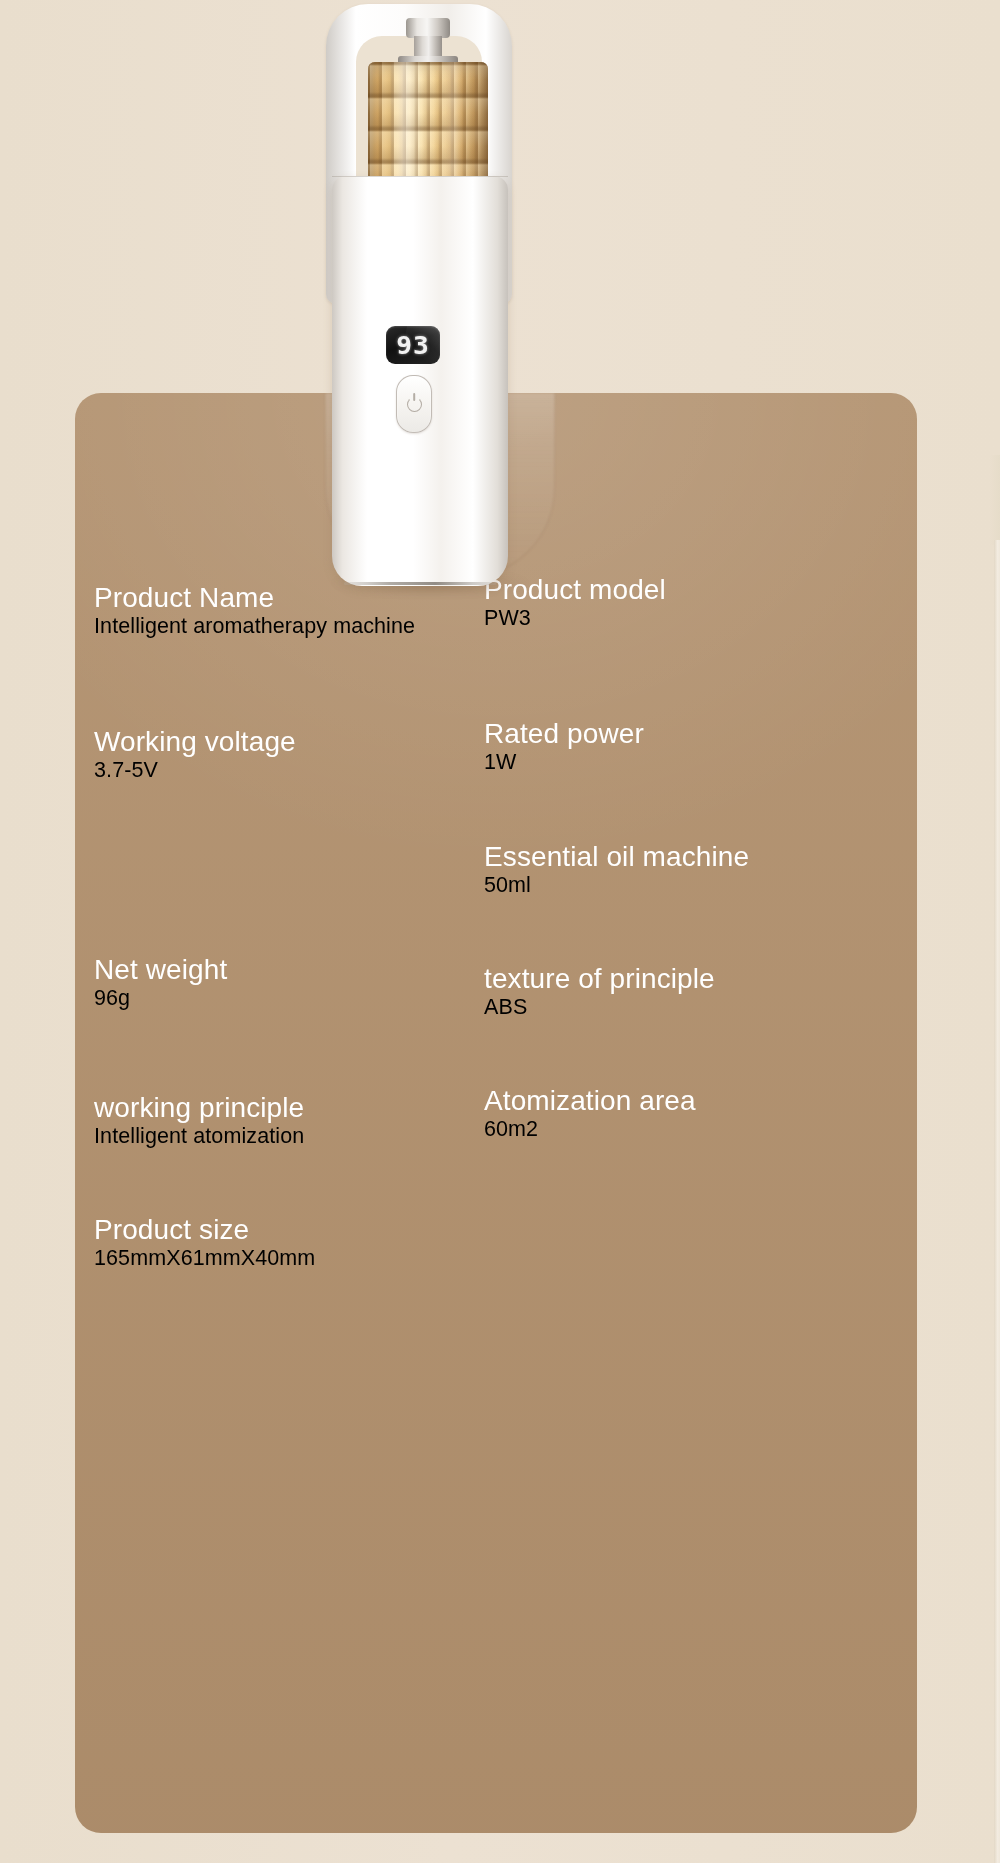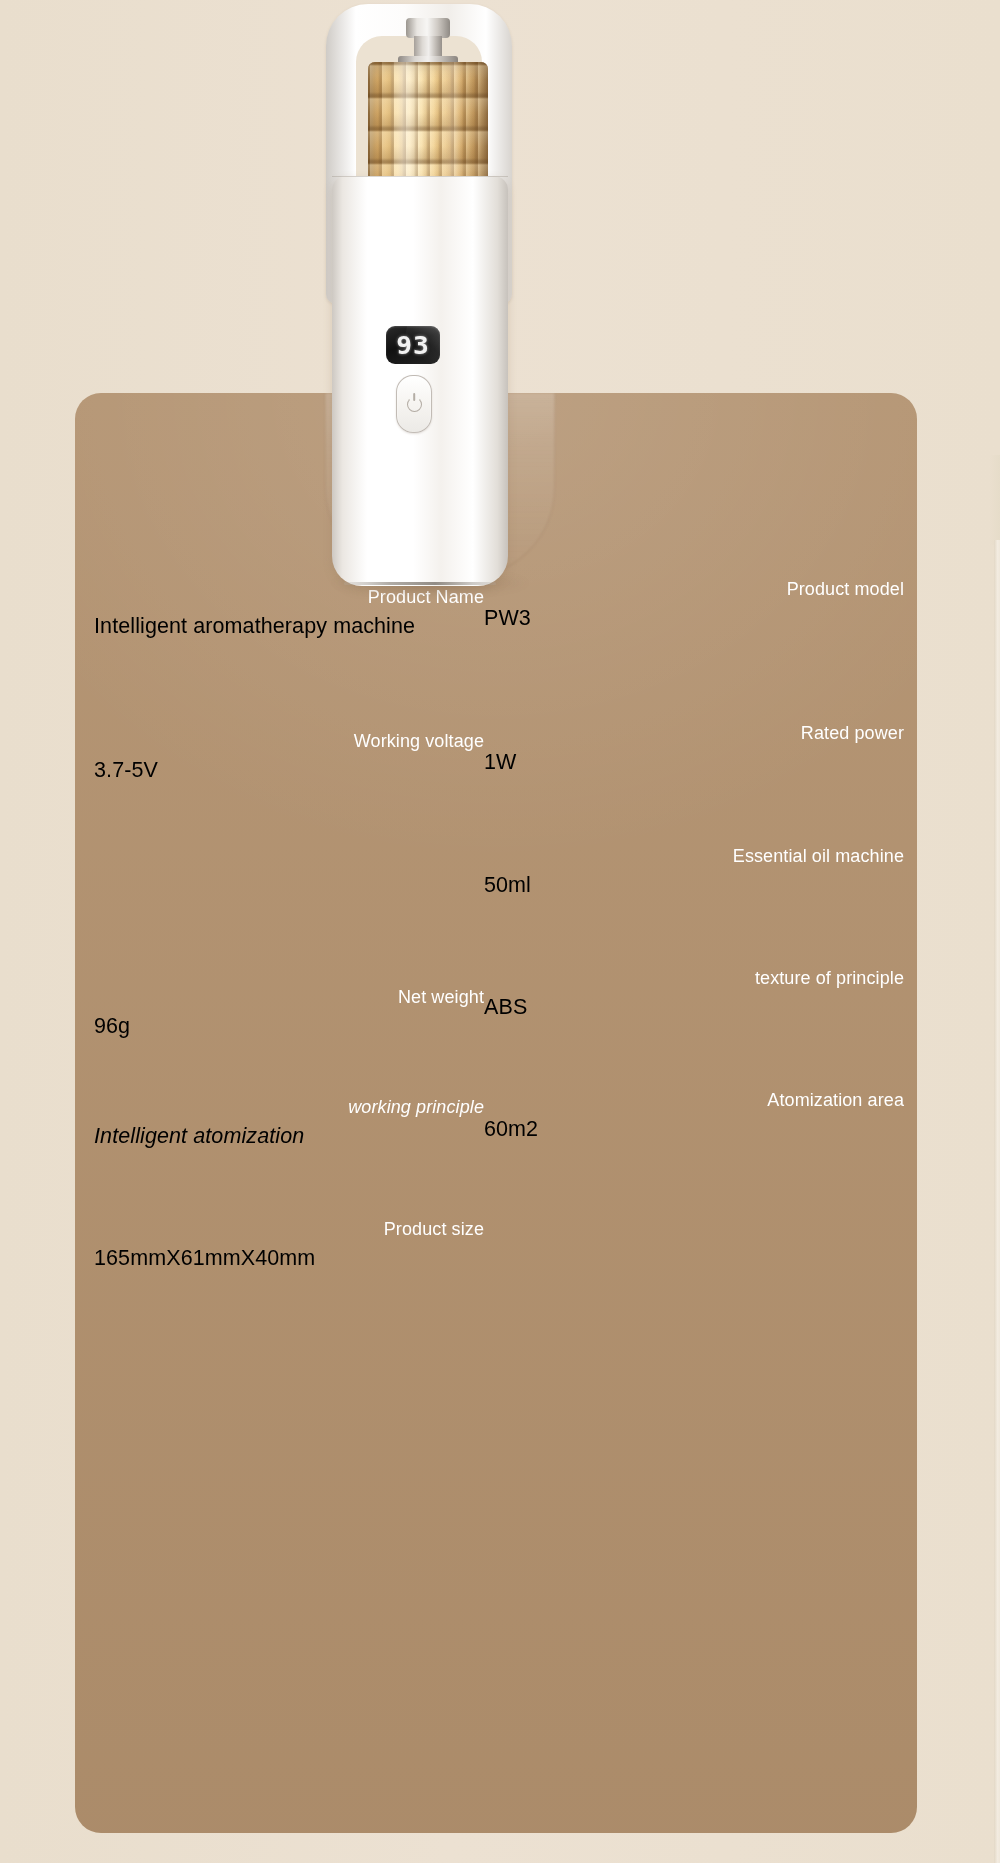--- a/index.html
+++ b/index.html
@@ -96,25 +96,24 @@
     position: relative;
     height: 114px;
   }
   .spec-cell {
     position: absolute;
     color: #ffffff;
   }
   .spec-cell.left  { left: 19px;  width: 390px; }
   .spec-cell.right { left: 409px; width: 420px; }
   .spec-label {
-    font-size: 18px;
+    font-size: 28px;
     line-height: 29px;
     letter-spacing: 0.1px;
     color: #ffffff;
-    text-align: right;
   }
   .spec-value {
     font-size: 21.5px;
     line-height: 29px;
     letter-spacing: 0.1px;
     color: #000000;
   }
 
   
   .device {
@@ -384,32 +383,32 @@
       </div>
 
       <div class="spec-row">
         <div class="spec-cell right" style="top:33px;">
           <div class="spec-label">Essential oil machine</div>
           <div class="spec-value">50ml</div>
         </div>
       </div>
 
       <div class="spec-row">
-        <div class="spec-cell left" style="top:60px;">
+        <div class="spec-cell left" style="top:32px;">
           <div class="spec-label">Net weight</div>
           <div class="spec-value">96g</div>
         </div>
         <div class="spec-cell right" style="top:41px;">
           <div class="spec-label">texture of principle</div>
           <div class="spec-value">ABS</div>
         </div>
       </div>
 
       <div class="spec-row">
-        <div class="spec-cell left" style="top:56px;font-style:italic;">
+        <div class="spec-cell left" style="top:56px;">
           <div class="spec-label">working principle</div>
           <div class="spec-value">Intelligent atomization</div>
         </div>
         <div class="spec-cell right" style="top:49px;">
           <div class="spec-label">Atomization area</div>
           <div class="spec-value">60m2</div>
         </div>
       </div>
 
       <div class="spec-row">

